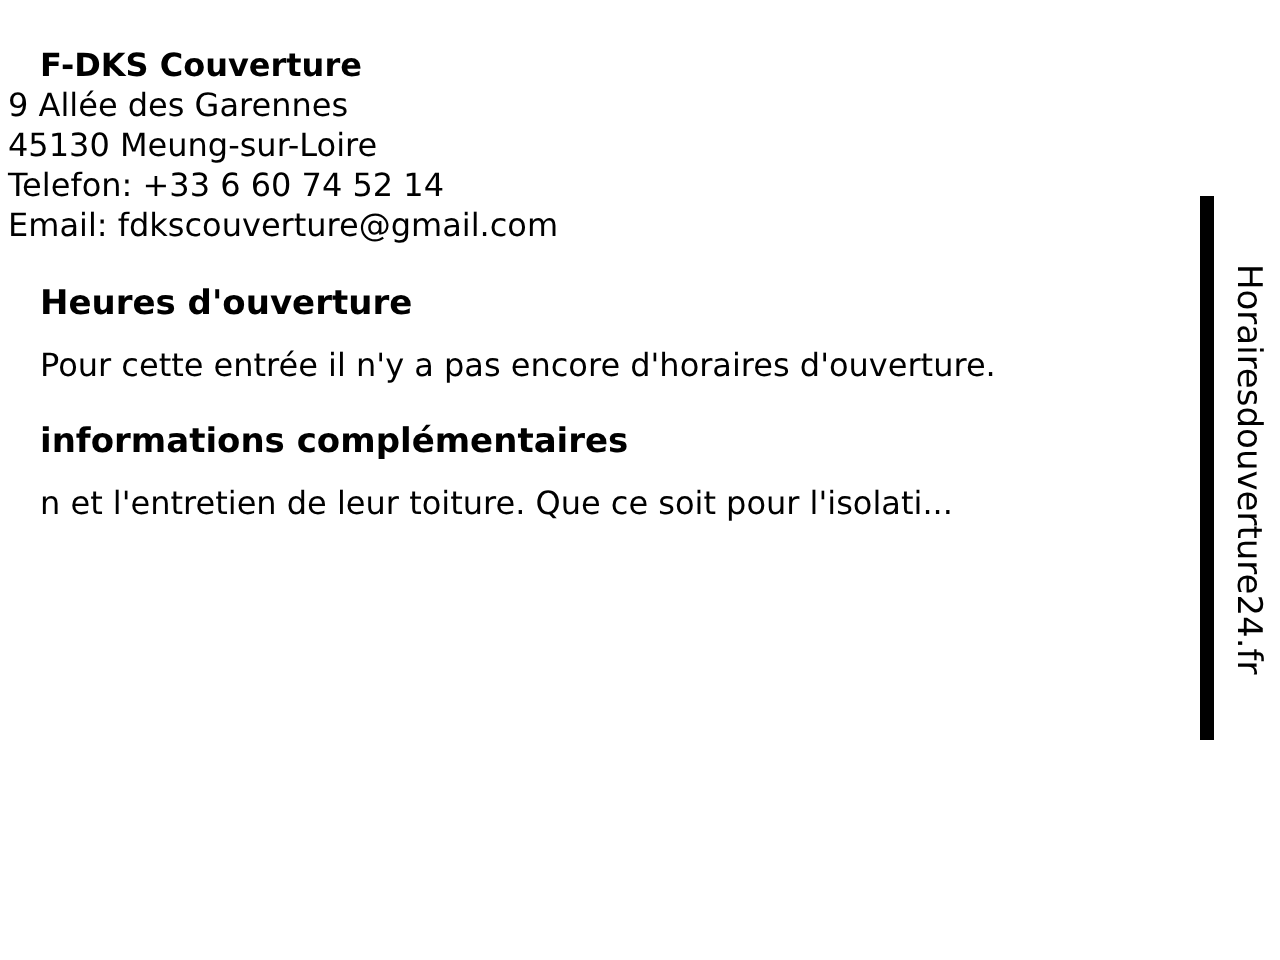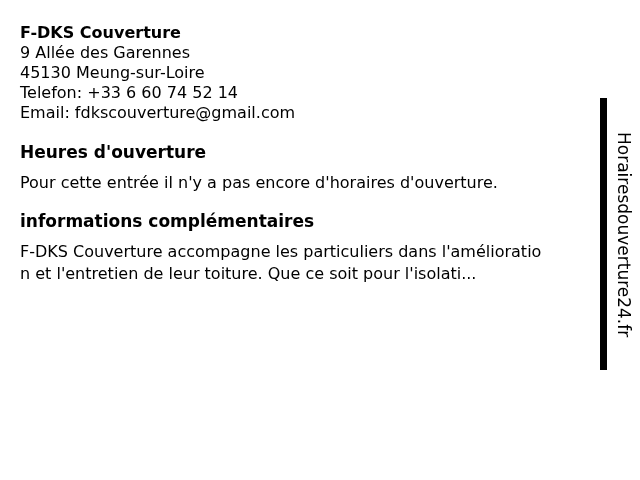--- a/index.html
+++ b/index.html
@@ -21,21 +21,21 @@
   .page-title {
     top: 9px;
     left: 20px;
     font-size: 16px;
     font-weight: bold;
     line-height: 26px;
     white-space: nowrap;
   }
   .contact-block {
     top: 43px;
-    left: 20px;
+    left: 4px;
     font-size: 16px;
     line-height: 20px;
   }
   .contact-block > div { white-space: nowrap; }
 
   .section-heading {
     left: 20px;
     font-size: 17px;
     font-weight: bold;
     line-height: 21px;
@@ -87,19 +87,18 @@
   <div>Email: fdkscouverture@gmail.com</div>
 </div>
 
 <div class="abs section-heading heading-hours">Heures d'ouverture</div>
 
 <div class="abs hours-text">Pour cette entrée il n'y a pas encore d'horaires d'ouverture.</div>
 
 <div class="abs section-heading heading-info">informations complémentaires</div>
 
 <div class="abs info-text">
-  <div>F-DKS Couverture accompagne les particuliers dans l'amélioratio</div>
   <div>n et l'entretien de leur toiture. Que ce soit pour l'isolati...</div>
 </div>
 
 <div class="abs watermark-bar"></div>
 
 <div class="abs watermark-text">Horairesdouverture24.fr</div>
 
 </body></html>

